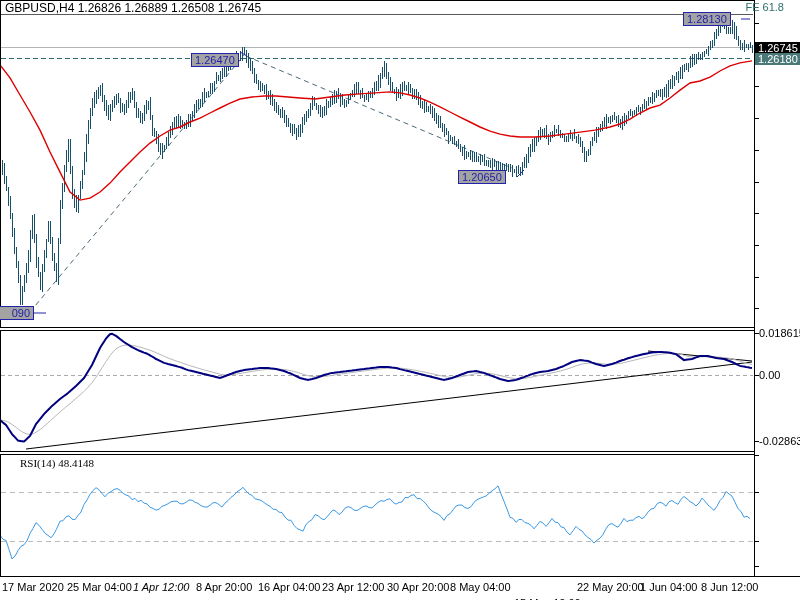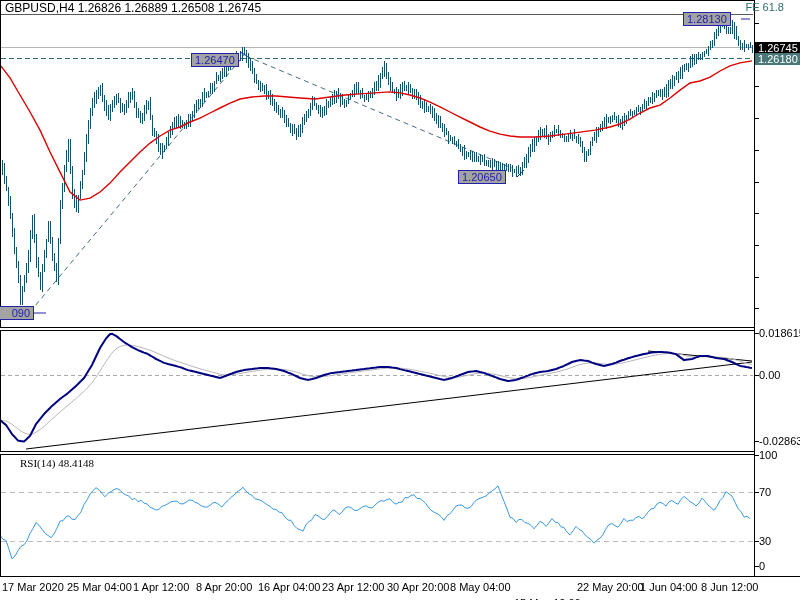--- a/index.html
+++ b/index.html
@@ -77,30 +77,24 @@
   <div class="txt" id="chart-title">GBPUSD,H4  1.26826 1.26889 1.26508 1.26745</div>
   <div class="txt" id="fib-label">FE 61.8</div>
   <div class="txt panel-label" id="rsi-label">RSI(14) 48.4148</div>
   <div class="ptag" id="ptag-cur">1.26745</div>
   <div class="ptag" id="ptag-lvl">1.26180</div>
   <div class="axis" id="macd-axis">
       <div class="tick-label" style="top: 1px;">0.018615</div>
       <div class="tick-label" style="top: 43px;">0.00</div>
       <div class="tick-label" style="top: 109px;">-0.028631</div>
     </div>
-  <div class="axis" id="rsi-axis">
-      <div class="tick-label" style="top: 1px;">100</div>
-      <div class="tick-label" style="top: 38px;">70</div>
-      <div class="tick-label" style="top: 87px;">30</div>
-      <div class="tick-label" style="top: 112px;">0</div>
-    </div>
   <div class="axis" id="x-axis">
       <div class="x-label" style="top: 4px; left: 2px;">17 Mar 2020</div>
       <div class="x-label" style="top: 4px; left: 67px;">25 Mar 04:00</div>
-      <div class="x-label" style="top: 4px; left: 133px;">1 Apr 12:00</div>
+      <div class="x-label" style="top: 4px; left: 133px; font-style: italic;">1 Apr 12:00</div>
       <div class="x-label" style="top: 4px; left: 196px;">8 Apr 20:00</div>
       <div class="x-label" style="top: 4px; left: 258px;">16 Apr 04:00</div>
       <div class="x-label" style="top: 4px; left: 322px;">23 Apr 12:00</div>
       <div class="x-label" style="top: 4px; left: 387px;">30 Apr 20:00</div>
       <div class="x-label" style="top: 4px; left: 450px;">8 May 04:00</div>
       <div class="x-label" style="top: 4px; left: 514px; margin-top: 16px;">15 May 12:00</div>
       <div class="x-label" style="top: 4px; left: 577px;">22 May 20:00</div>
       <div class="x-label" style="top: 4px; left: 640px;">1 Jun 04:00</div>
       <div class="x-label" style="top: 4px; left: 701px;">8 Jun 12:00</div>
     </div>

